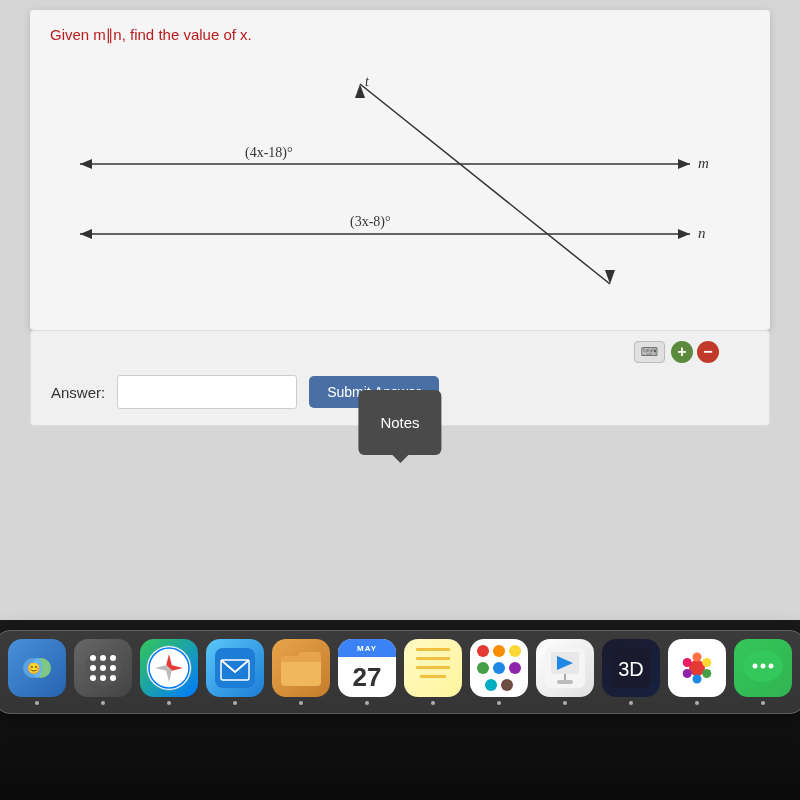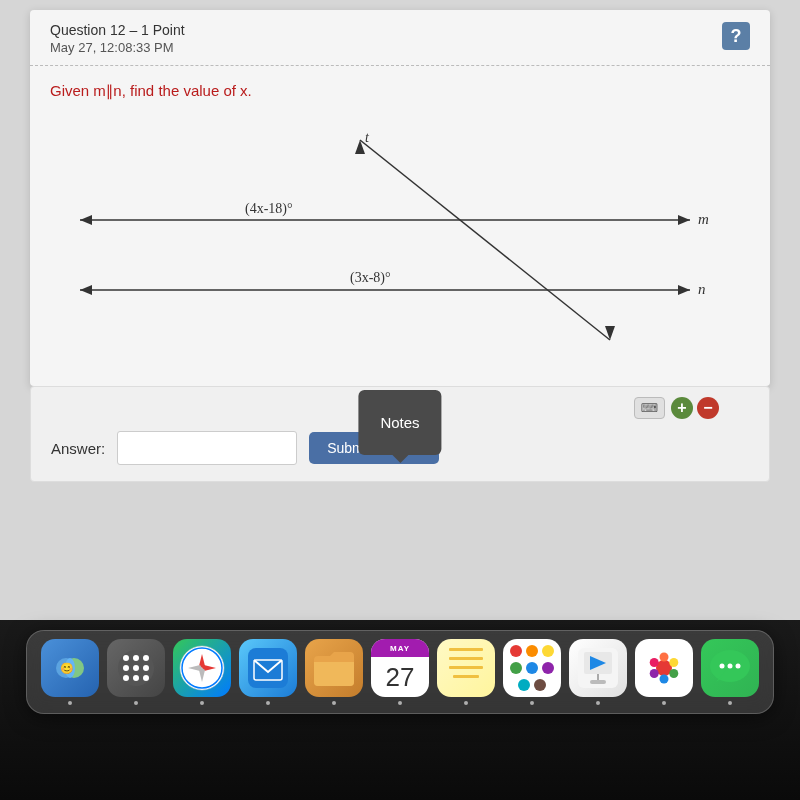--- a/index.html
+++ b/index.html
@@ -290,27 +290,20 @@
     .dock-photos { background: white; }
     
     .dock-messages { background: linear-gradient(135deg, #34c759, #30b353); }
   </style>
 </head>
 <body>
 
 <div class="main-content">
 
   <div class="question-card">
-    <div class="question-header">
-      <div class="question-meta">
-        <span class="question-title">Question 12 – 1 Point</span>
-        <span class="question-date">May 27, 12:08:33 PM</span>
-      </div>
-      <div class="help-icon">?</div>
-    </div>
 
     <div class="question-body">
       <div class="question-text">Given m∥n, find the value of x.</div>
 
       <div class="diagram-container">
         <svg class="diagram-svg" viewBox="0 0 700 240">
 
           <line x1="30" y1="100" x2="640" y2="100" stroke="#333" stroke-width="1.5"></line>
 
           <polygon points="30,100 42,95 42,105" fill="#333"></polygon>
@@ -427,22 +420,22 @@
         <svg width="48" height="48" viewBox="0 0 48 48">
           <path d="M4 16 Q4 12 8 12 L20 12 L24 8 L40 8 Q44 8 44 12 L44 38 Q44 42 40 42 L8 42 Q4 42 4 38 Z" fill="#e8a44a"></path>
           <path d="M4 18 L44 18 L44 38 Q44 42 40 42 L8 42 Q4 42 4 38 Z" fill="#f0b85a"></path>
         </svg>
       </div>
       <div class="dock-dot"></div>
     </div>
 
     <div class="dock-item">
       <div class="dock-icon dock-calendar" style="position:relative; overflow:hidden;">
-        <div style="background:#a21caf; width:100%; height:18px; display:flex; align-items:center; justify-content:center; font-size:8px; color:white; font-weight:bold; letter-spacing:1px; position:absolute; top:0; left:0;">MAY</div>
-        <div style="font-size:26px; font-weight:normal; color:#333; margin-top:18px;">27</div>
+        <div style="background:#3b82f6; width:100%; height:18px; display:flex; align-items:center; justify-content:center; font-size:8px; color:white; font-weight:bold; letter-spacing:1px; position:absolute; top:0; left:0;">MAY</div>
+        <div style="font-size:26px; font-weight:bold; color:#333; margin-top:18px;">27</div>
       </div>
       <div class="dock-dot"></div>
     </div>
 
     <div class="dock-item">
       <div class="dock-icon dock-notes" style="flex-direction:column; justify-content:flex-start; padding:6px 8px 4px; position:relative;">
         <div style="width:80%; height:3px; background:#f0c040; border-radius:1px; margin:3px 0;"></div>
         <div style="width:80%; height:3px; background:#f0c040; border-radius:1px; margin:3px 0;"></div>
         <div style="width:80%; height:3px; background:#f0c040; border-radius:1px; margin:3px 0;"></div>
         <div style="width:60%; height:3px; background:#f0c040; border-radius:1px; margin:3px 0;"></div>
@@ -470,20 +463,29 @@
           <rect x="2" y="2" width="40" height="40" rx="6" fill="#f5f5f5"></rect>
           <rect x="8" y="6" width="28" height="22" rx="2" fill="#e8e8e8"></rect>
           <line x1="22" y1="28" x2="22" y2="36" stroke="#aaa" stroke-width="2"></line>
           <rect x="14" y="34" width="16" height="4" rx="2" fill="#bbb"></rect>
           <polygon points="14,10 30,17 14,24" fill="#1e88e5"></polygon>
         </svg>
       </div>
       <div class="dock-dot"></div>
     </div>
 
+    <div class="dock-item">
+      <div class="dock-icon dock-motion">
+        <svg width="44" height="44" viewBox="0 0 44 44">
+          <rect x="2" y="2" width="40" height="40" rx="8" fill="#1a1a2e"></rect>
+          <text x="22" y="30" font-size="20" text-anchor="middle" fill="white">3D</text>
+        </svg>
+      </div>
+      <div class="dock-dot"></div>
+    </div>
 
     <div class="dock-item">
       <div class="dock-icon dock-photos">
         <svg width="48" height="48" viewBox="0 0 48 48">
           <circle cx="24" cy="24" r="8" fill="#e53935"></circle>
           <circle cx="24" cy="13" r="4.5" fill="#ff7043"></circle>
           <circle cx="33.8" cy="18.5" r="4.5" fill="#fdd835"></circle>
           <circle cx="33.8" cy="29.5" r="4.5" fill="#43a047"></circle>
           <circle cx="24" cy="35" r="4.5" fill="#1e88e5"></circle>
           <circle cx="14.2" cy="29.5" r="4.5" fill="#8e24aa"></circle>

